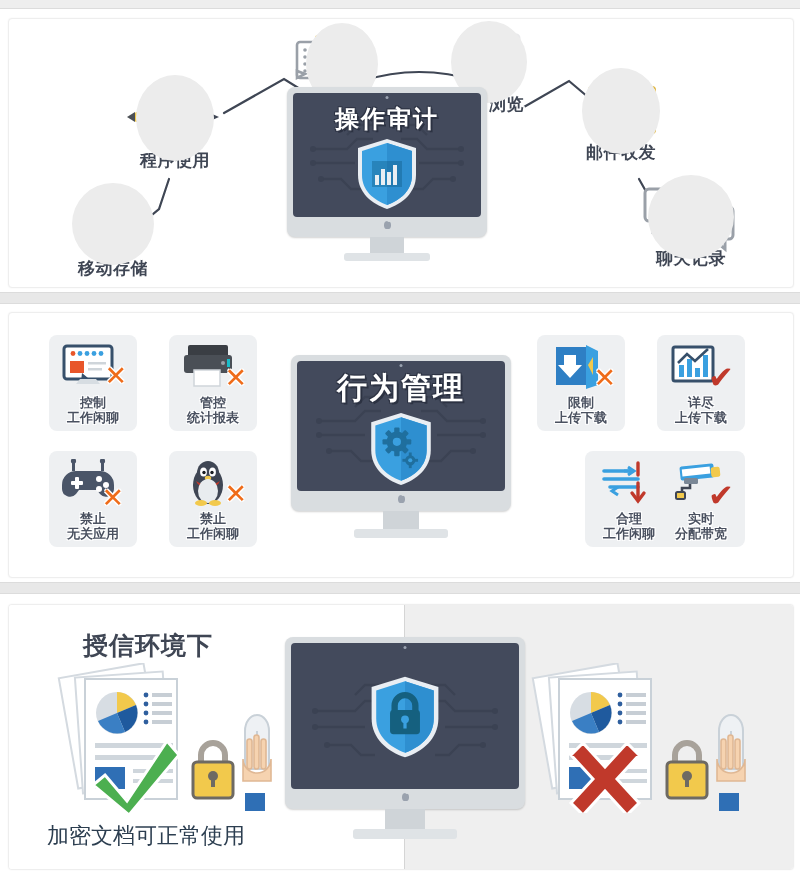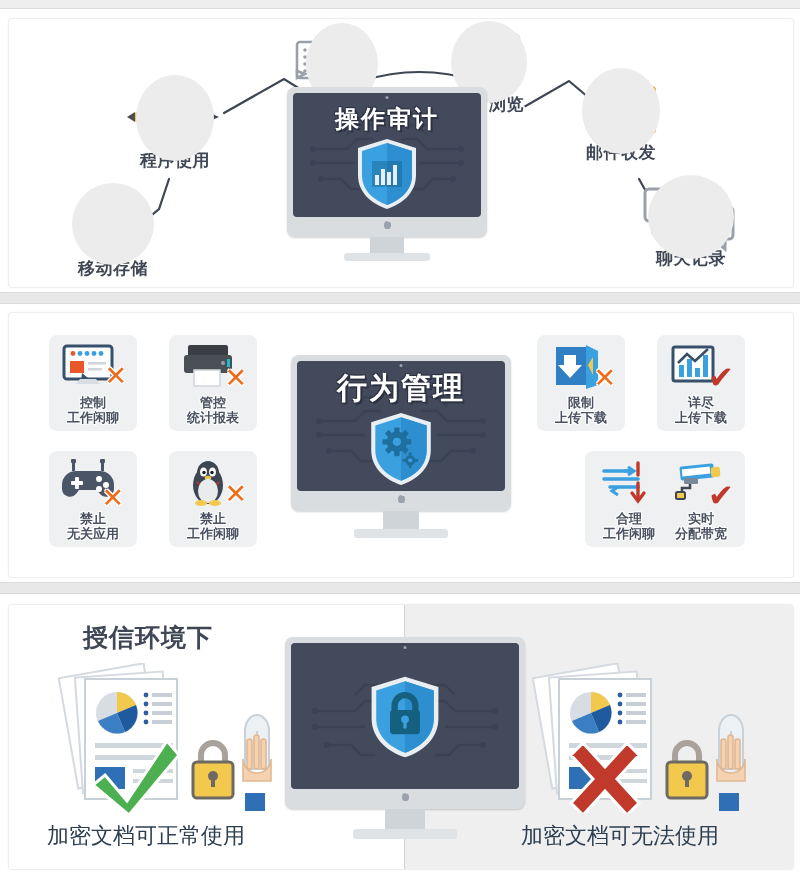--- a/index.html
+++ b/index.html
@@ -565,21 +565,21 @@
       <div class="mon-neck" style="width:36px;height:18px;"></div>
       <div class="mon-foot" style="width:94px;height:9px;"></div>
     </div>
   </div>
 
   <div class="panel" id="panel-encrypt">
     <div class="half half-left"></div>
     <div class="half half-right"></div>
     <div class="half-divider"></div>
 
-    <div class="env-title" style="left:74px;top:16px;font-size:25px;">授信环境下</div>
+    <div class="env-title" style="left:74px;top:24px;font-size:25px;">授信环境下</div>
 
     <div style="position:absolute;left:36px;top:58px;width:230px;height:150px;">
       <svg width="230" height="150" viewBox="0 0 230 150">
         <g transform="rotate(-10 60 70)">
           <rect x="24" y="8" width="86" height="112" fill="#ffffff" stroke="#d4dae0" stroke-width="2"></rect>
         </g>
         <g transform="rotate(-4 70 72)">
           <rect x="34" y="12" width="88" height="116" fill="#ffffff" stroke="#d4dae0" stroke-width="2"></rect>
         </g>
         <g>
@@ -686,21 +686,20 @@
             <rect x="23" y="10" width="5" height="34" rx="2.5"></rect>
             <rect x="30" y="14" width="5" height="30" rx="2.5"></rect>
             <path d="M12 34 a14 14 0 0 0 28 0 v22 h-28 z"></path>
           </g>
           <rect x="14" y="68" width="20" height="18" fill="#2f6fb5"></rect>
         </g>
       </svg>
     </div>
 
     <div class="env-caption" style="left:38px;top:216px;text-align:right;">加密文档可正常使用</div>
-    <div class="env-caption" style="left:512px;top:216px;">加密文档可无法使用</div>
 
     <div class="monitor" style="left:276px;top:32px;width:240px;z-index:5;">
       <div class="mon-body" style="width:228px;">
         <div class="mon-screen" style="height:146px;">
           <div class="mon-cam"></div>
           <svg class="circuit" viewBox="0 0 216 146">
             <g stroke="#353c4c" stroke-width="2.4" fill="none">
               <path d="M18 68 h40 l10 -10 h18"></path>
                 <path d="M18 84 h50"></path>
               <path d="M30 102 h24 l10 10 h14"></path>

